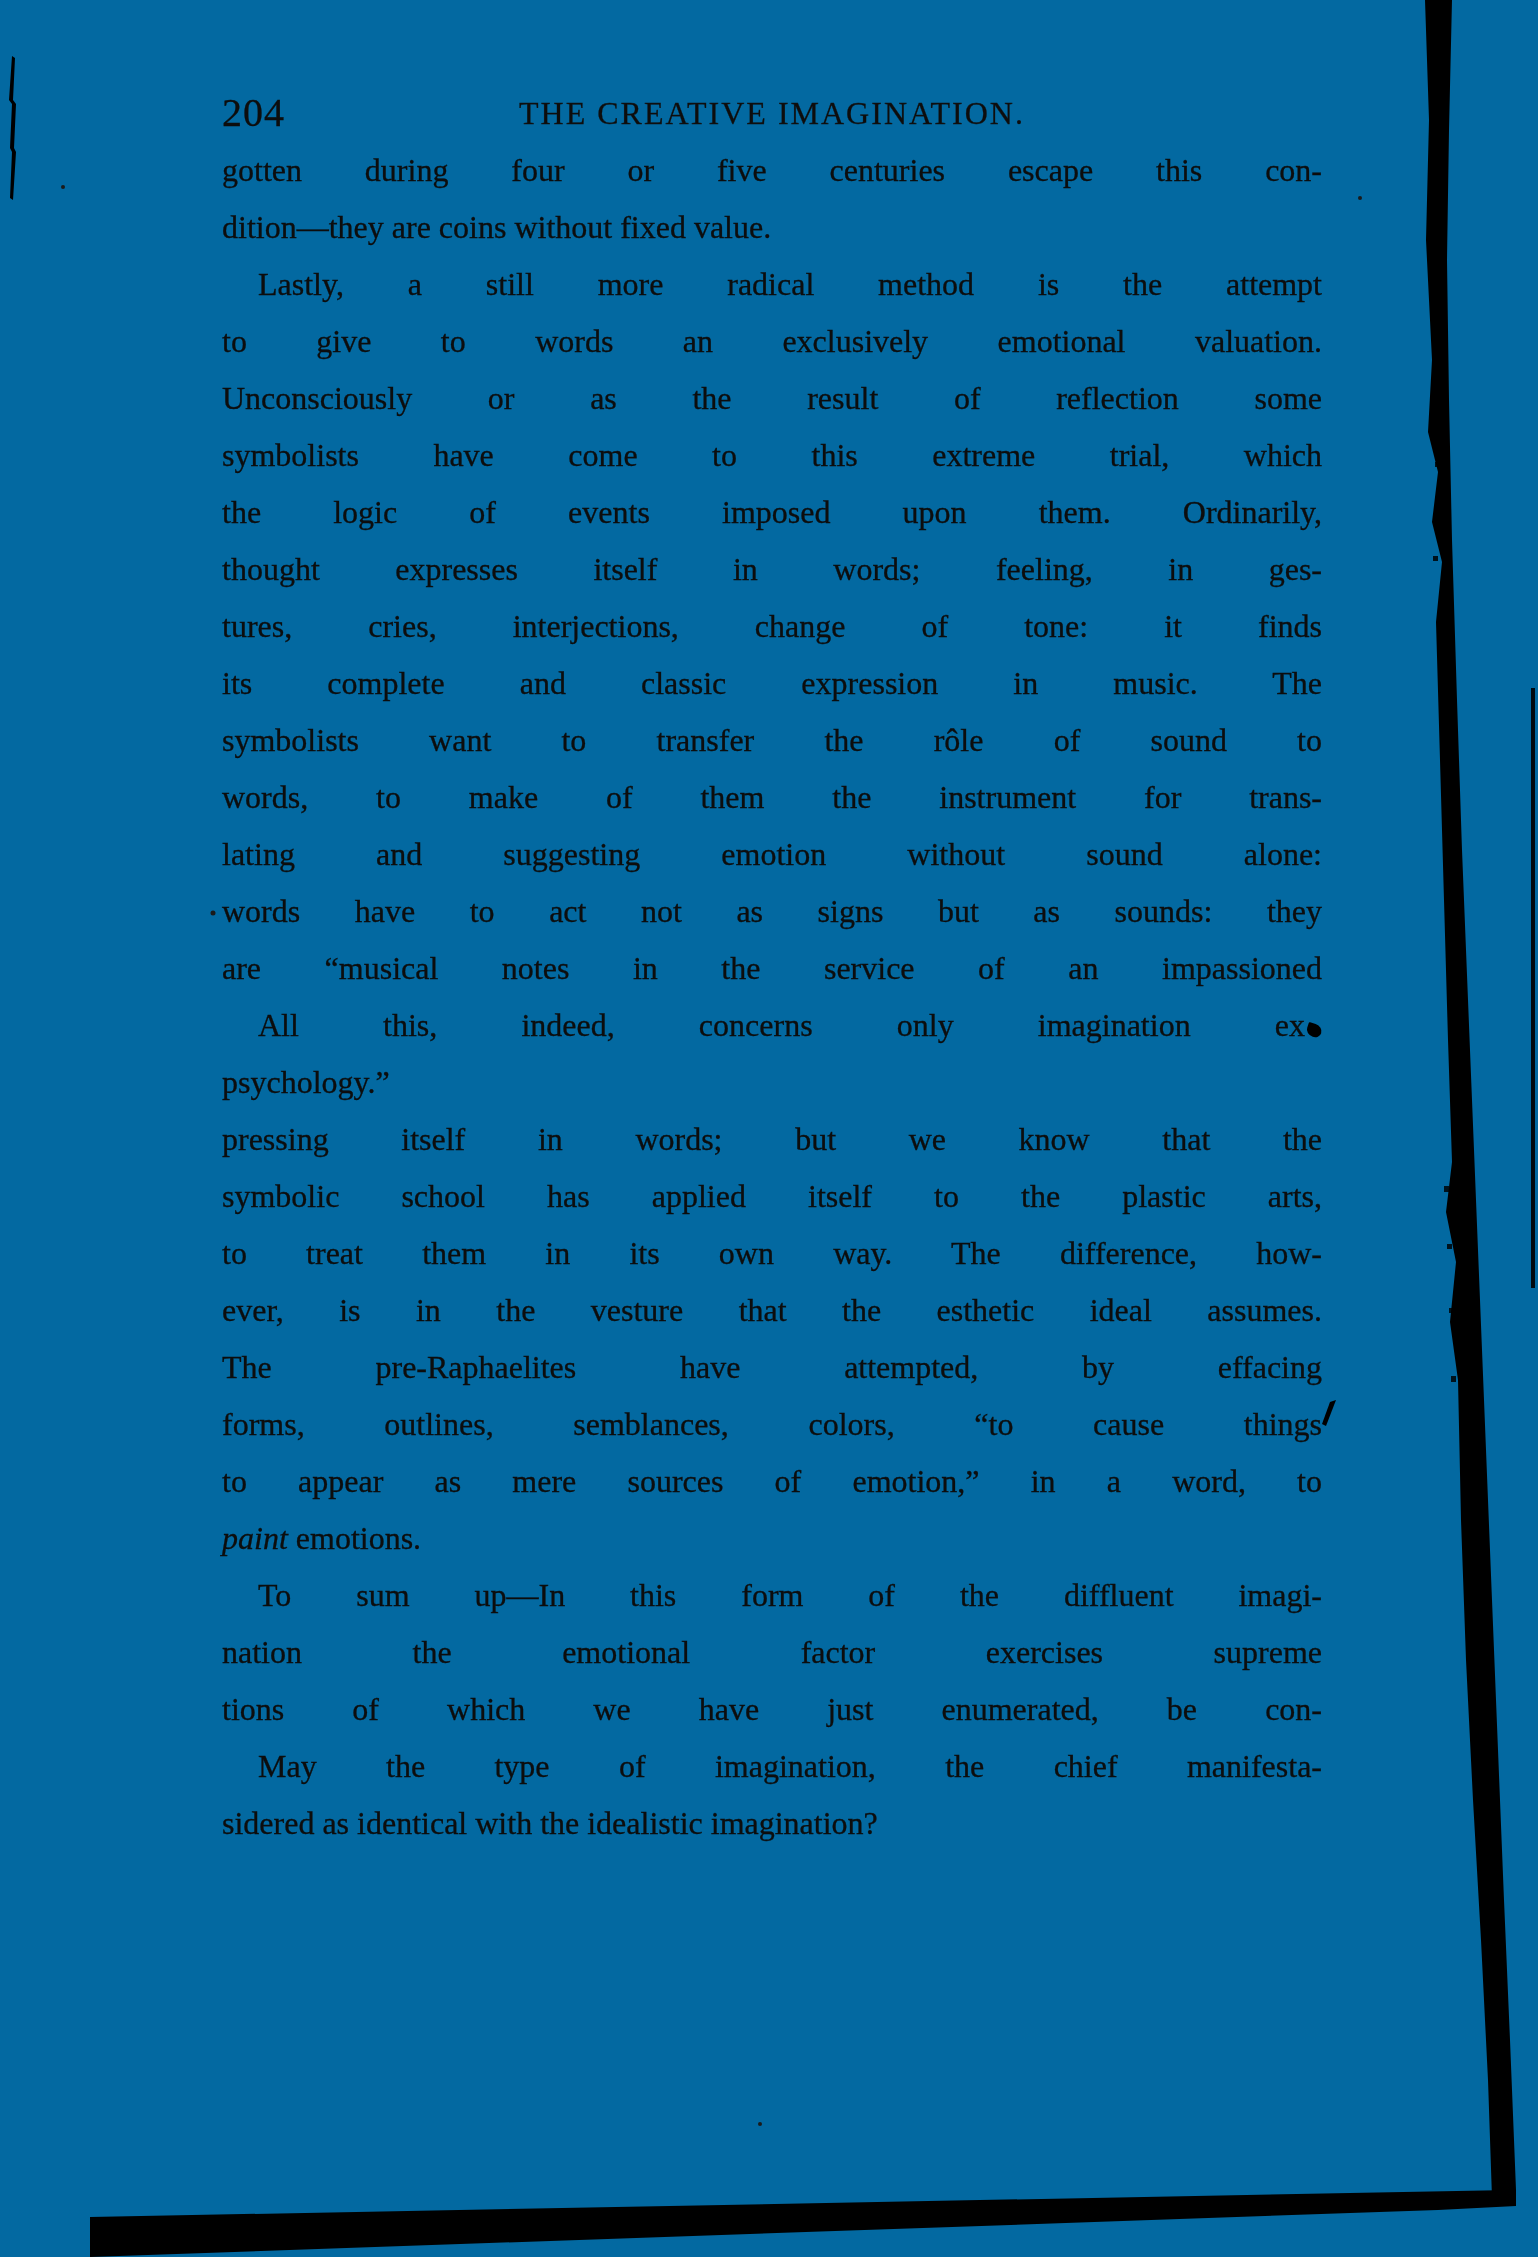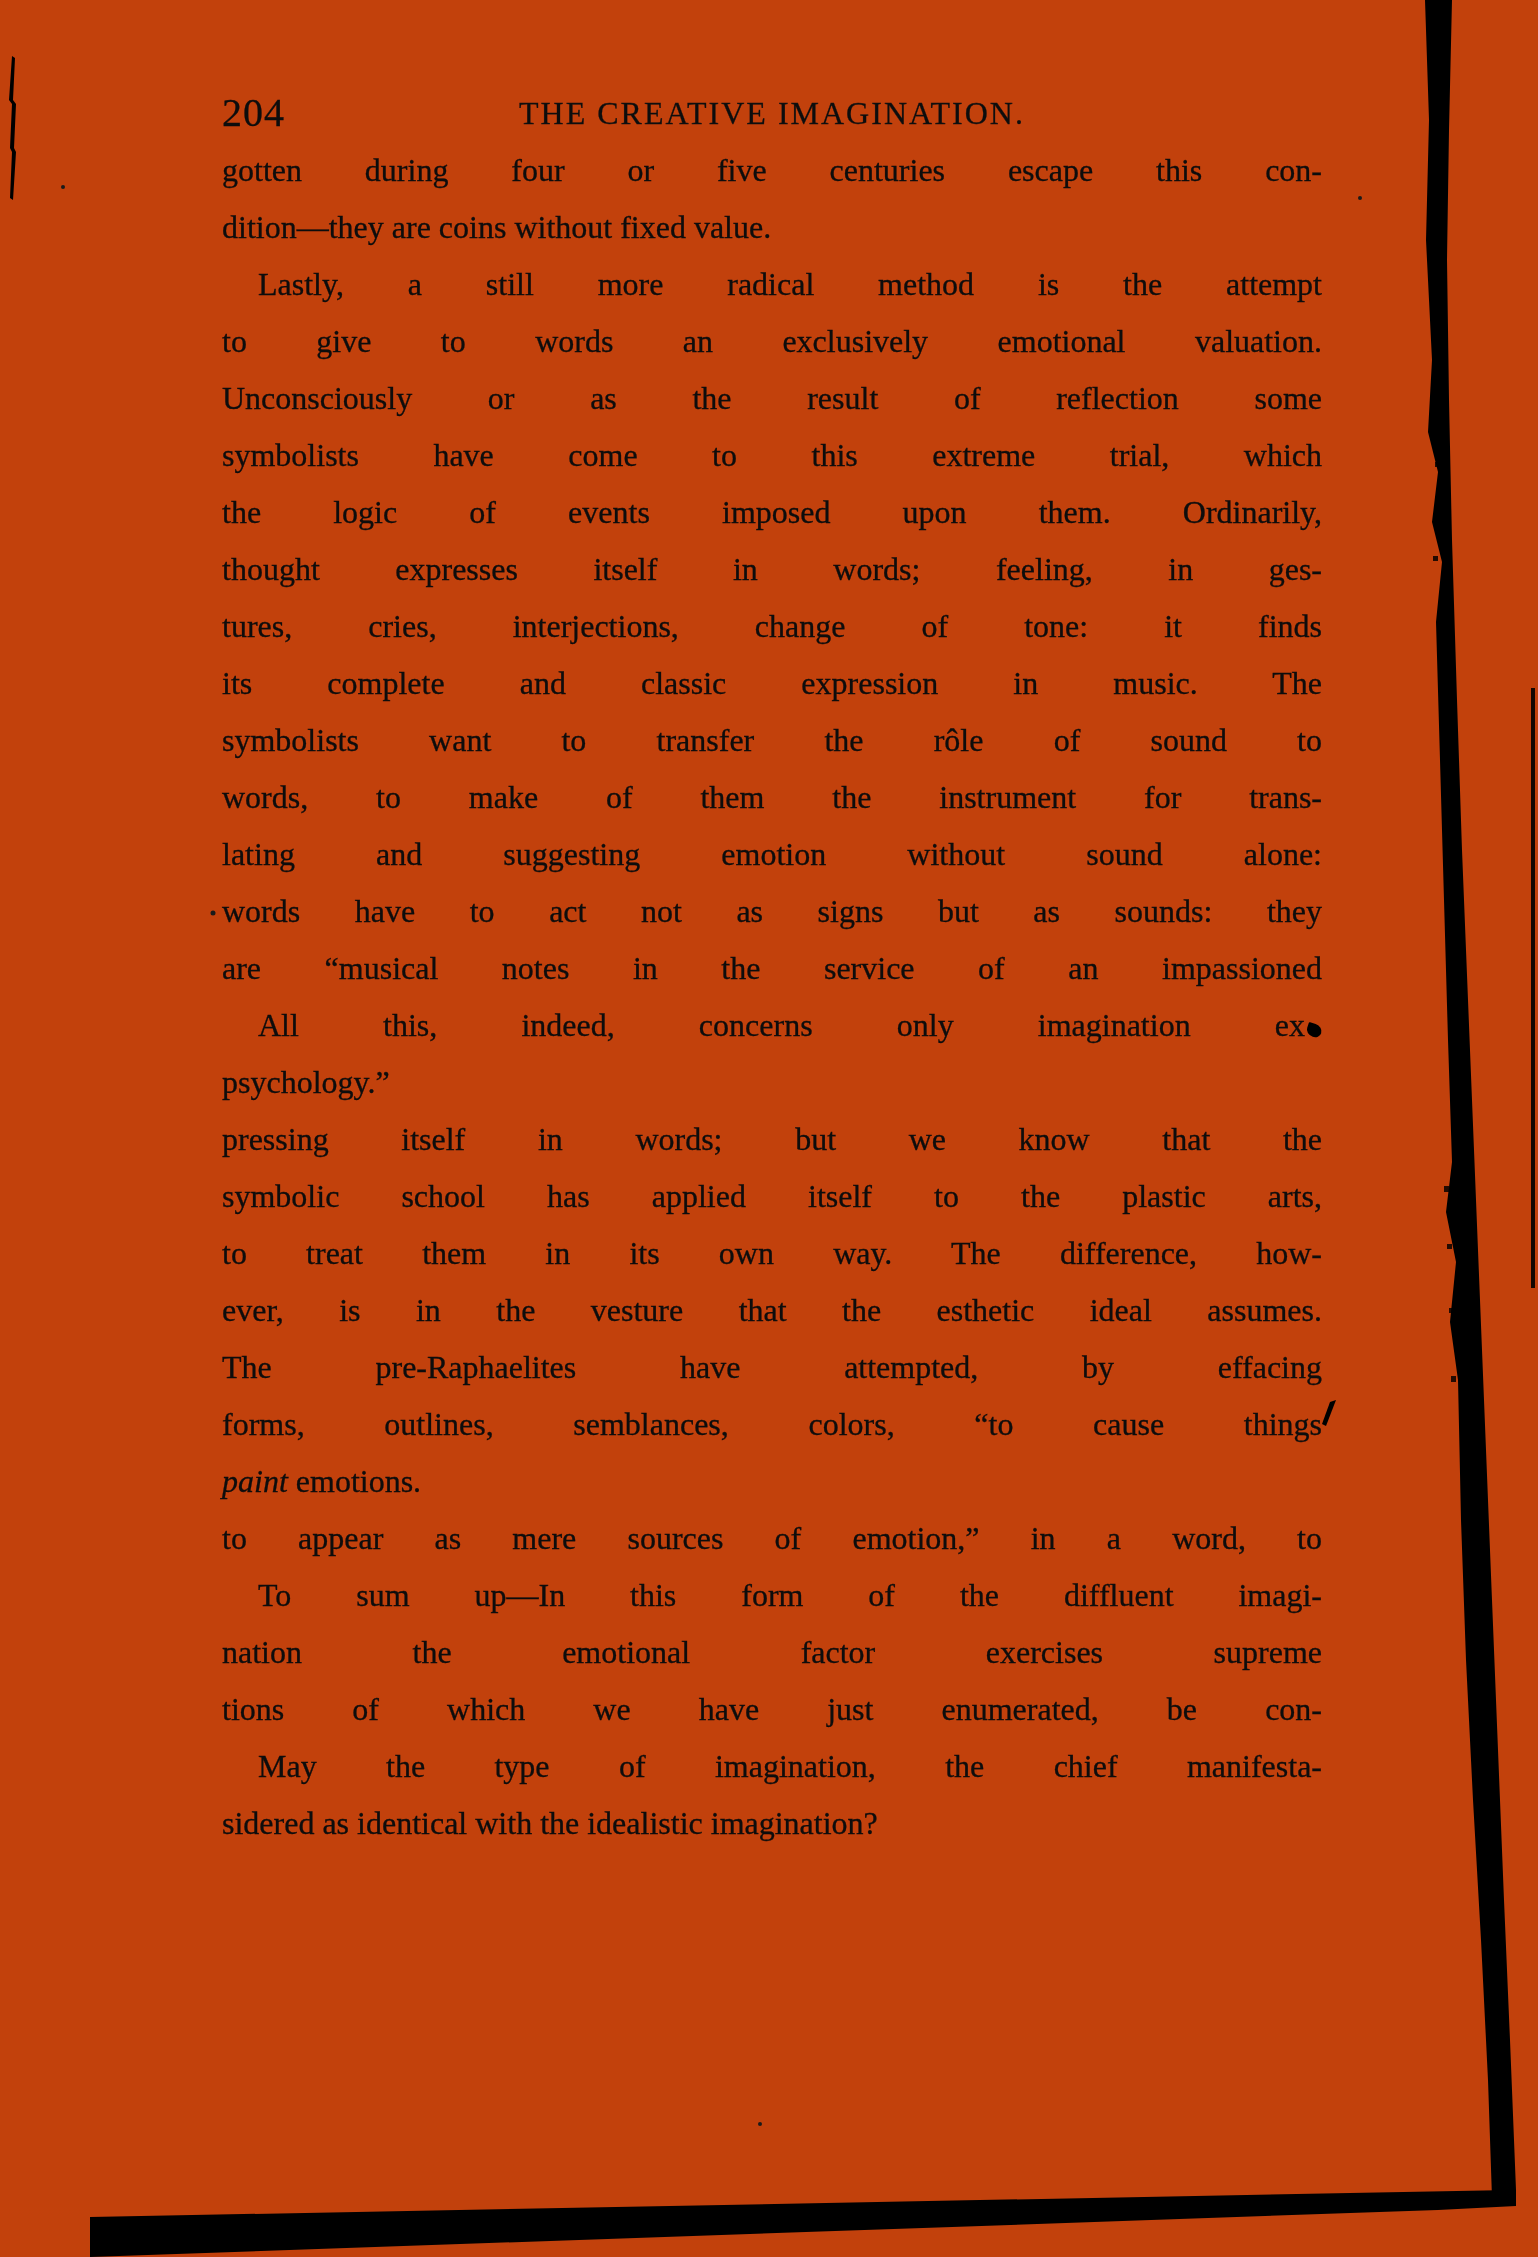--- a/index.html
+++ b/index.html
@@ -1,19 +1,19 @@
 <!DOCTYPE html>
 <html><head>
 <meta charset="utf-8">
 <style>
   html,body{margin:0;padding:0;background:#e8e8e8;}
   .page{
     position:relative;
     width:1538px;height:2257px;
-    background:#c2410c;
+    background:#0369a1;
     overflow:hidden;
     font-family:"Liberation Serif","DejaVu Serif",serif;
     color:#0d0d0d;
   }
   .artifacts{position:absolute;left:0;top:0;width:1538px;height:2257px;pointer-events:none;}
   .header{
     position:absolute;left:222px;top:93px;width:1100px;
     display:flex;align-items:baseline;
   }
   .page-num{
@@ -110,24 +110,24 @@
     <div class="line j in">
       <span>All this, indeed, concerns only imagination ex</span><span class="ink-blot"></span>
     </div>
     <div class="line">psychology.”</div>
     <div class="line j">pressing itself in words; but we know that the</div>
     <div class="line j">symbolic school has applied itself to the plastic arts,</div>
     <div class="line j">to treat them in its own way. The difference, how-</div>
     <div class="line j">ever, is in the vesture that the esthetic ideal assumes.</div>
     <div class="line j">The pre-Raphaelites have attempted, by effacing</div>
     <div class="line j">forms, outlines, semblances, colors, “to cause things</div>
+    <div class="line j">to appear as mere sources of emotion,” in a word, to</div>
     <div class="line">
       <span class="it">paint</span><span> emotions.</span>
     </div>
-    <div class="line j">to appear as mere sources of emotion,” in a word, to</div>
     <div class="line j in">To sum up—In this form of the diffluent imagi-</div>
     <div class="line j">nation the emotional factor exercises supreme</div>
     <div class="line j">tions of which we have just enumerated, be con-</div>
     <div class="line j in">May the type of imagination, the chief manifesta-</div>
     <div class="line">sidered as identical with the idealistic imagination?</div>
   </div>
 
 </div>
 
 </body></html>

